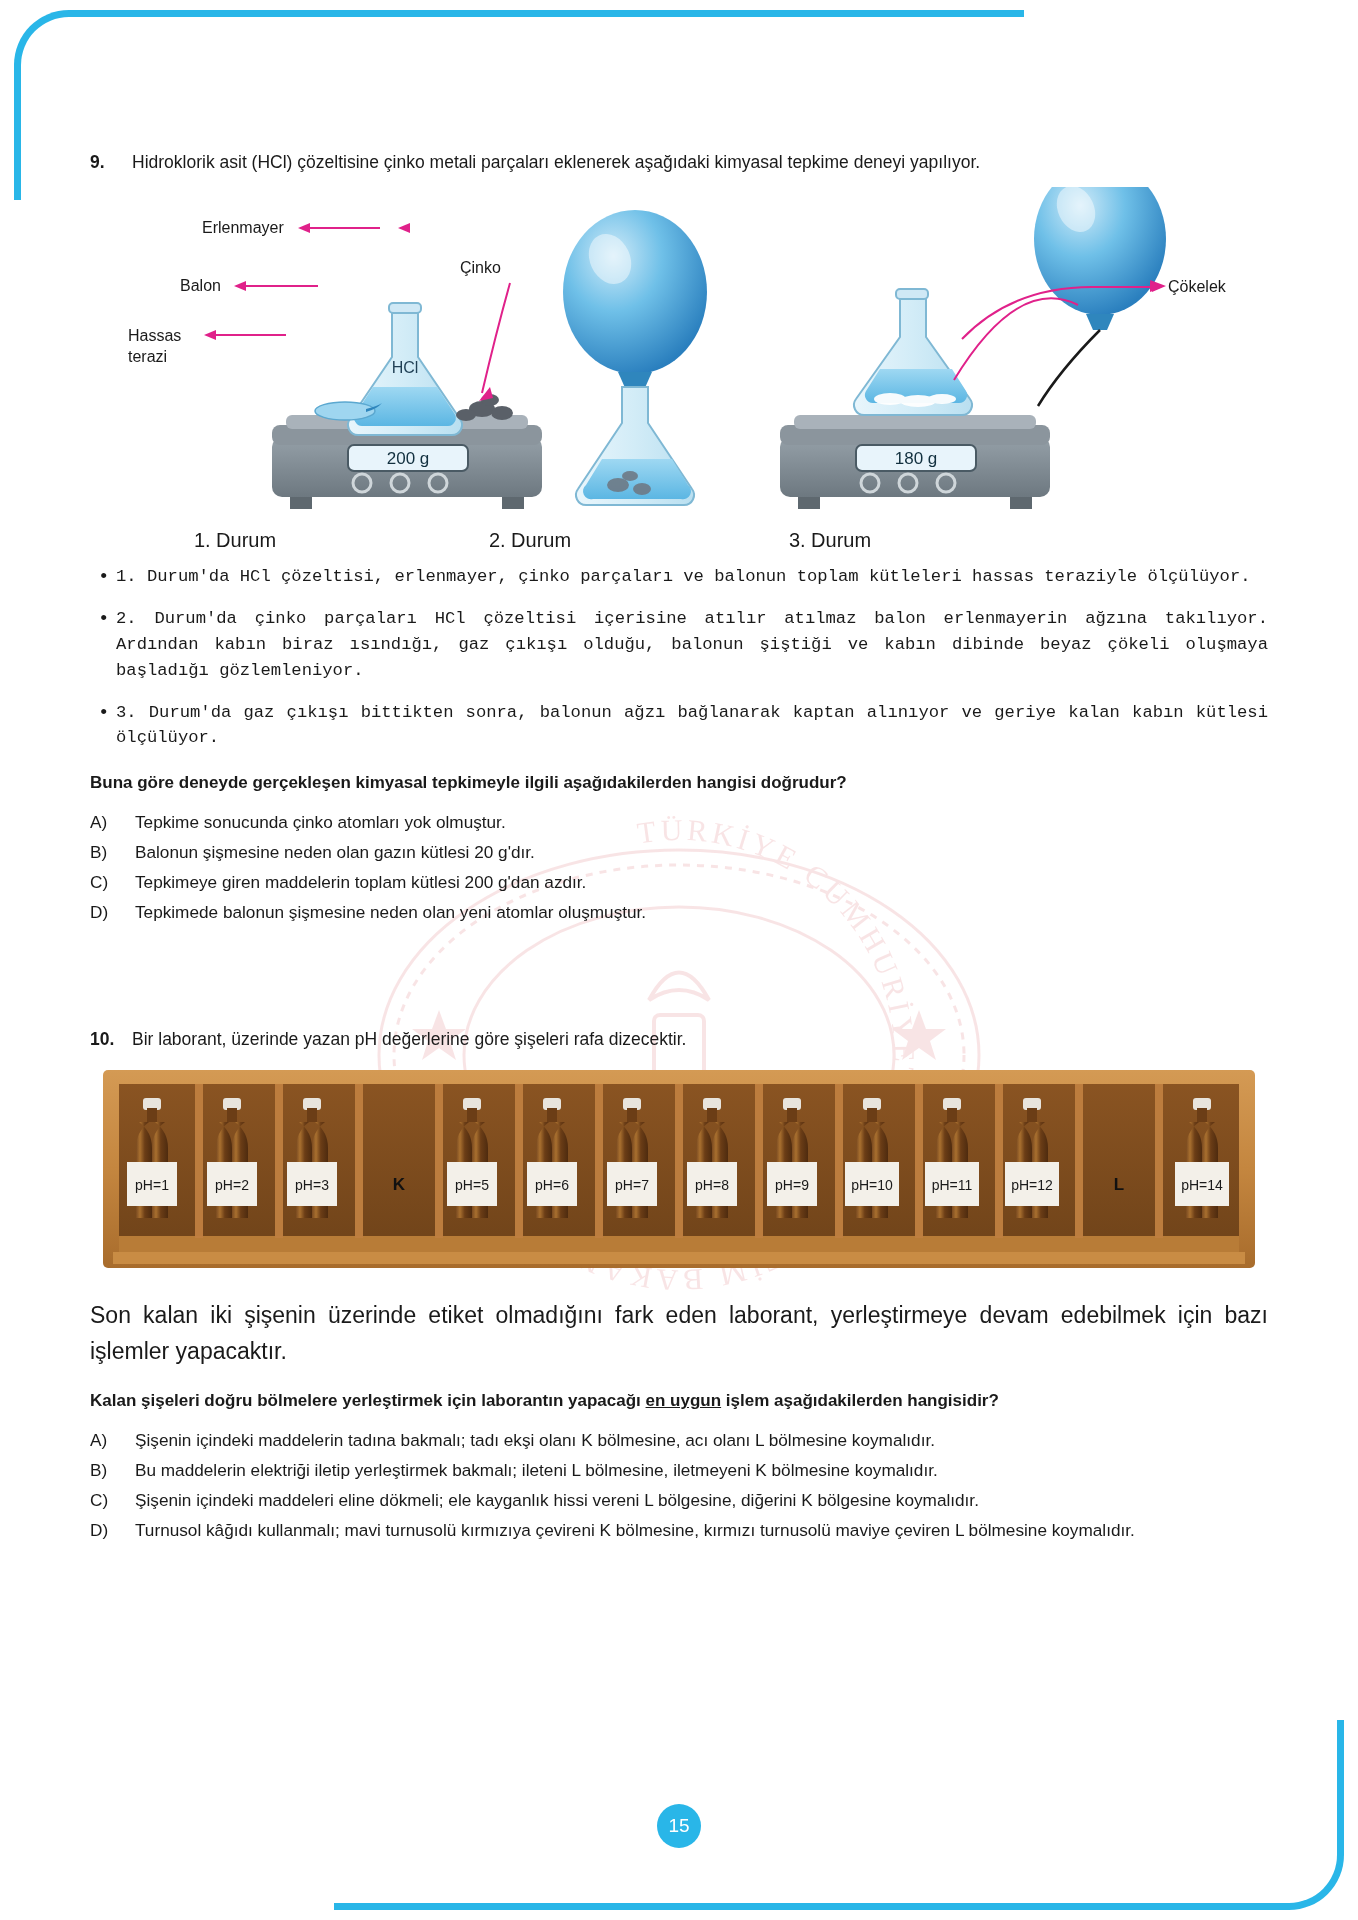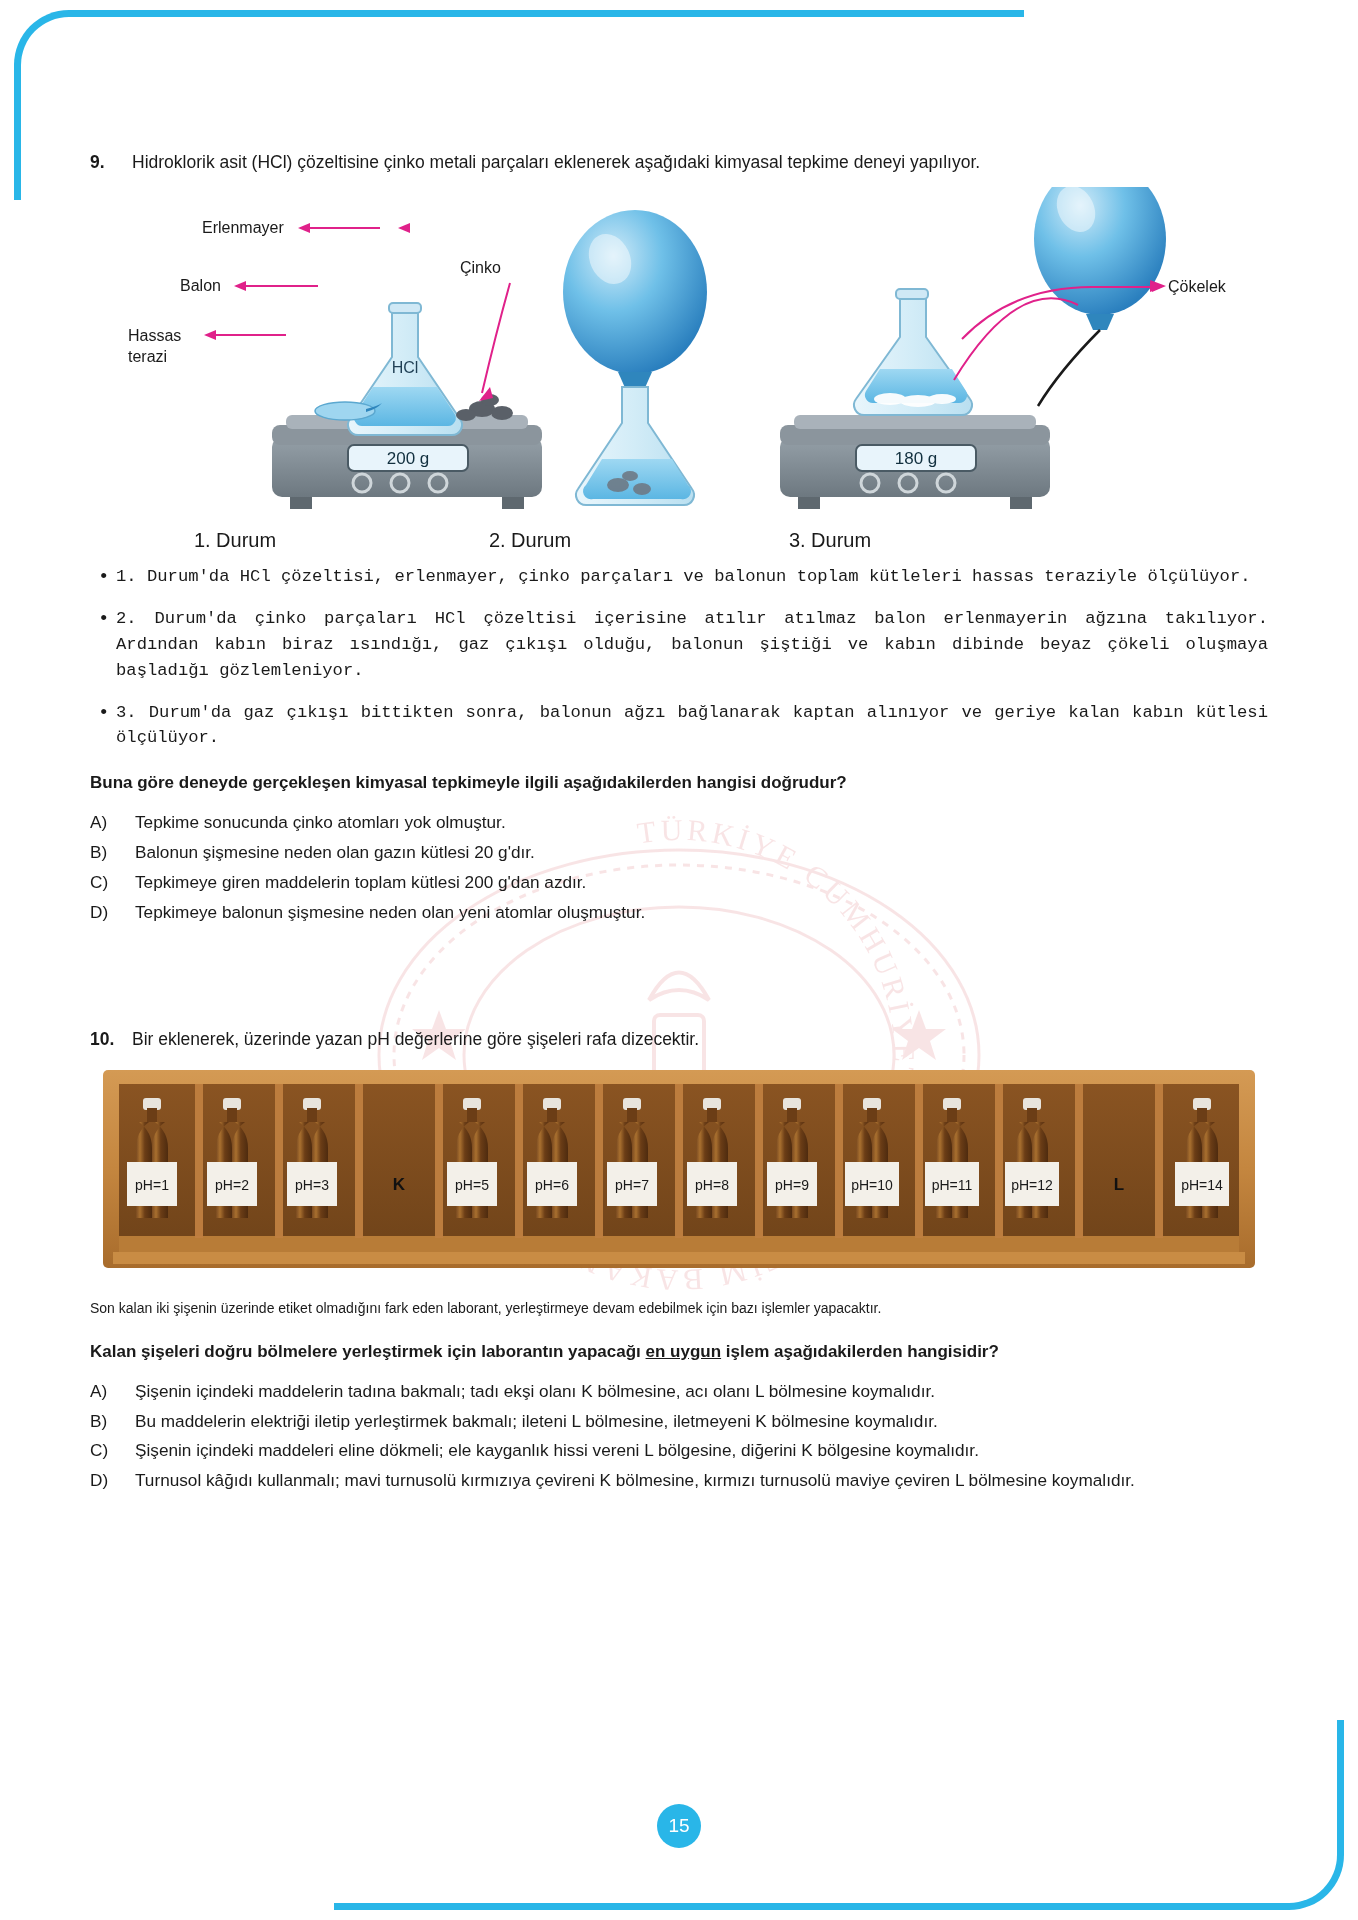--- a/index.html
+++ b/index.html
@@ -139,21 +139,21 @@
 
   
   .shelf-wrap {
     margin: 14px 0 22px 0;
     display: flex;
     justify-content: center;
   }
 
   
   .para {
-    font-size: 14px;
+    font-size: 23px;
     line-height: 1.55;
     text-align: justify;
     margin: 14px 0 18px 0;
   }
 
   
   .pageno {
     position: absolute;
     left: 50%;
     bottom: 72px;
@@ -369,29 +369,29 @@
       <div class="opt">
         <span class="opt-letter">B)</span>
         <span class="opt-text">Balonun şişmesine neden olan gazın kütlesi 20 g'dır.</span>
       </div>
       <div class="opt">
         <span class="opt-letter">C)</span>
         <span class="opt-text">Tepkimeye giren maddelerin toplam kütlesi 200 g'dan azdır.</span>
       </div>
       <div class="opt">
         <span class="opt-letter">D)</span>
-        <span class="opt-text">Tepkimeye balonun şişmesine neden olan yeni atomlar oluşmuştur.</span>
+        <span class="opt-text">Tepkimede balonun şişmesine neden olan yeni atomlar oluşmuştur.</span>
       </div>
     </div>
   </div>
 
   <div class="q-block" style="margin-top:100px;">
     <div class="q-head">
       <div class="q-num">10.</div>
-      <div class="q-stem">Bir eklenerek, üzerinde yazan pH değerlerine göre şişeleri rafa dizecektir.</div>
+      <div class="q-stem">Bir laborant, üzerinde yazan pH değerlerine göre şişeleri rafa dizecektir.</div>
     </div>
 
     <div class="shelf-wrap">
       <svg width="1160" height="210" viewBox="0 0 1160 210">
         <defs>
           <linearGradient id="woodOuter" x1="0" y1="0" x2="0" y2="1">
             <stop offset="0%" stop-color="#d49a54"></stop>
             <stop offset="50%" stop-color="#c4863f"></stop>
             <stop offset="100%" stop-color="#a86c2c"></stop>
           </linearGradient>

